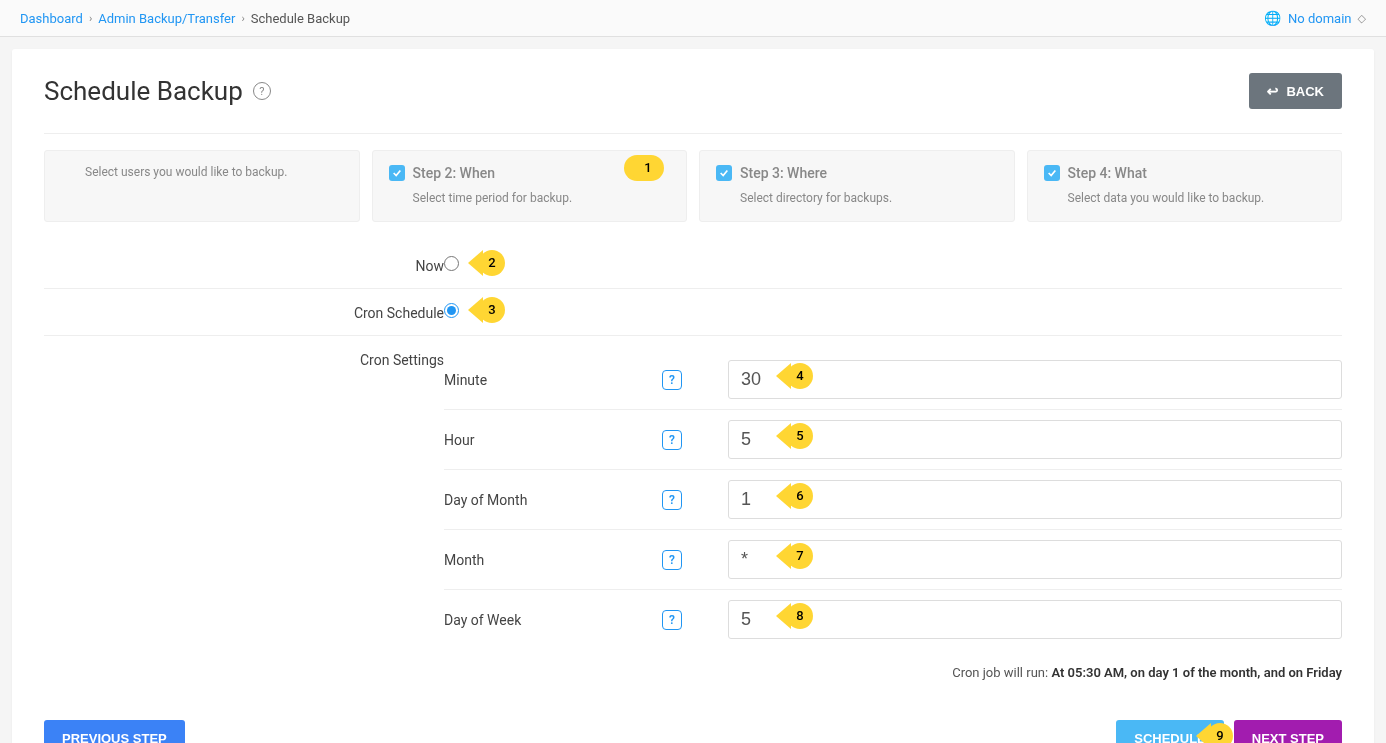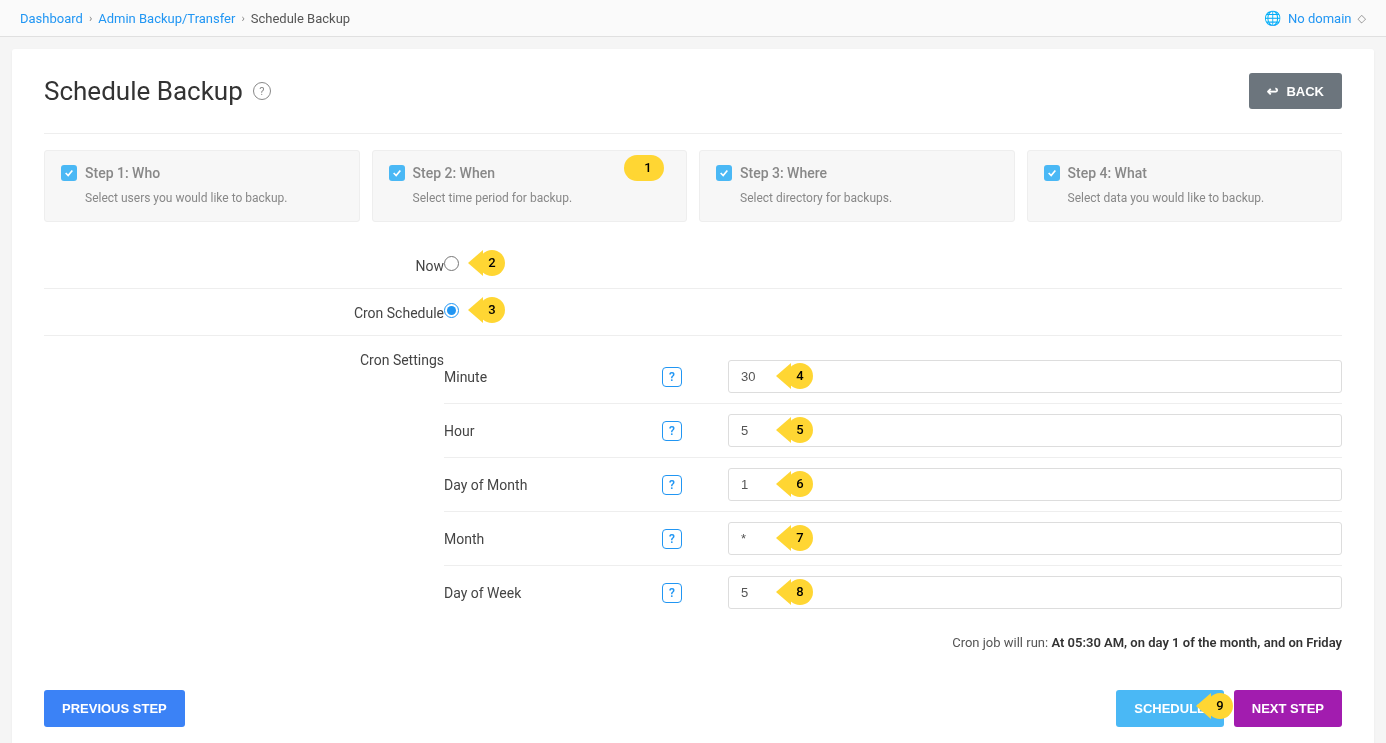--- a/index.html
+++ b/index.html
@@ -38,21 +38,21 @@
     
     .radio-wrap { display: flex; align-items: center; position: relative; }
     input[type="radio"] { width: 15px; height: 15px; accent-color: #2196f3; cursor: pointer; }
     
     .cron-fields { width: 100%; }
     .cron-row { display: flex; align-items: center; gap: 8px; padding: 10px 0; border-bottom: 1px solid #eee; }
     .cron-row:last-child { border-bottom: none; }
     .cron-label { width: 210px; color: #444; font-size: 14px; }
     .cron-help { width: 20px; height: 20px; border: 1px solid #2196f3; border-radius: 4px; display: flex; align-items: center; justify-content: center; color: #2196f3; font-size: 12px; font-weight: 600; cursor: pointer; flex-shrink: 0; }
     .cron-spacer { width: 30px; flex-shrink: 0; }
-    .cron-input { flex: 1; border: 1px solid #ddd; border-radius: 3px; padding: 8px 12px; font-size: 13px; color: #555; position: relative; }
+    .cron-input { flex: 1; border: 1px solid #ddd; border-radius: 3px; padding: 8px 12px; font-size: 18px; color: #555; position: relative; }
     .cron-input-wrap { flex: 1; position: relative; }
     
     .cron-summary { text-align: right; margin-top: 16px; font-size: 13px; color: #555; }
     .cron-summary .bold { font-weight: 600; color: #333; }
     
     .footer-buttons { display: flex; justify-content: space-between; margin-top: 26px; }
     .btn { border: none; padding: 11px 18px; border-radius: 3px; font-size: 13px; font-weight: 600; cursor: pointer; }
     .btn-prev { background: #3b82f6; color: #fff; }
     .btn-group-right { display: flex; gap: 10px; position: relative; }
     .btn-schedule { background: #4ab8f5; color: #fff; }
@@ -87,28 +87,20 @@
       <span class="help-icon">?</span>
     </h1>
     <button class="back-btn">
       <span class="arrow">↩</span>
       <span>BACK</span>
     </button>
   </div>
 
   <div class="steps-row">
     <div class="step-card">
-      <div class="step-header">
-        <span class="step-check">
-            <svg viewBox="0 0 12 12">
-              <path d="M2 6 L5 9 L10 3" stroke="#fff" stroke-width="2" fill="none"></path>
-            </svg>
-          </span>
-        <span class="step-title">Step 1: Who</span>
-      </div>
       <div class="step-desc">Select users you would like to backup.</div>
     </div>
     <div class="step-card" style="position:relative;">
       <div class="step-header">
         <span class="step-check">
             <svg viewBox="0 0 12 12">
               <path d="M2 6 L5 9 L10 3" stroke="#fff" stroke-width="2" fill="none"></path>
             </svg>
           </span>
         <span class="step-title">Step 2: When</span>

